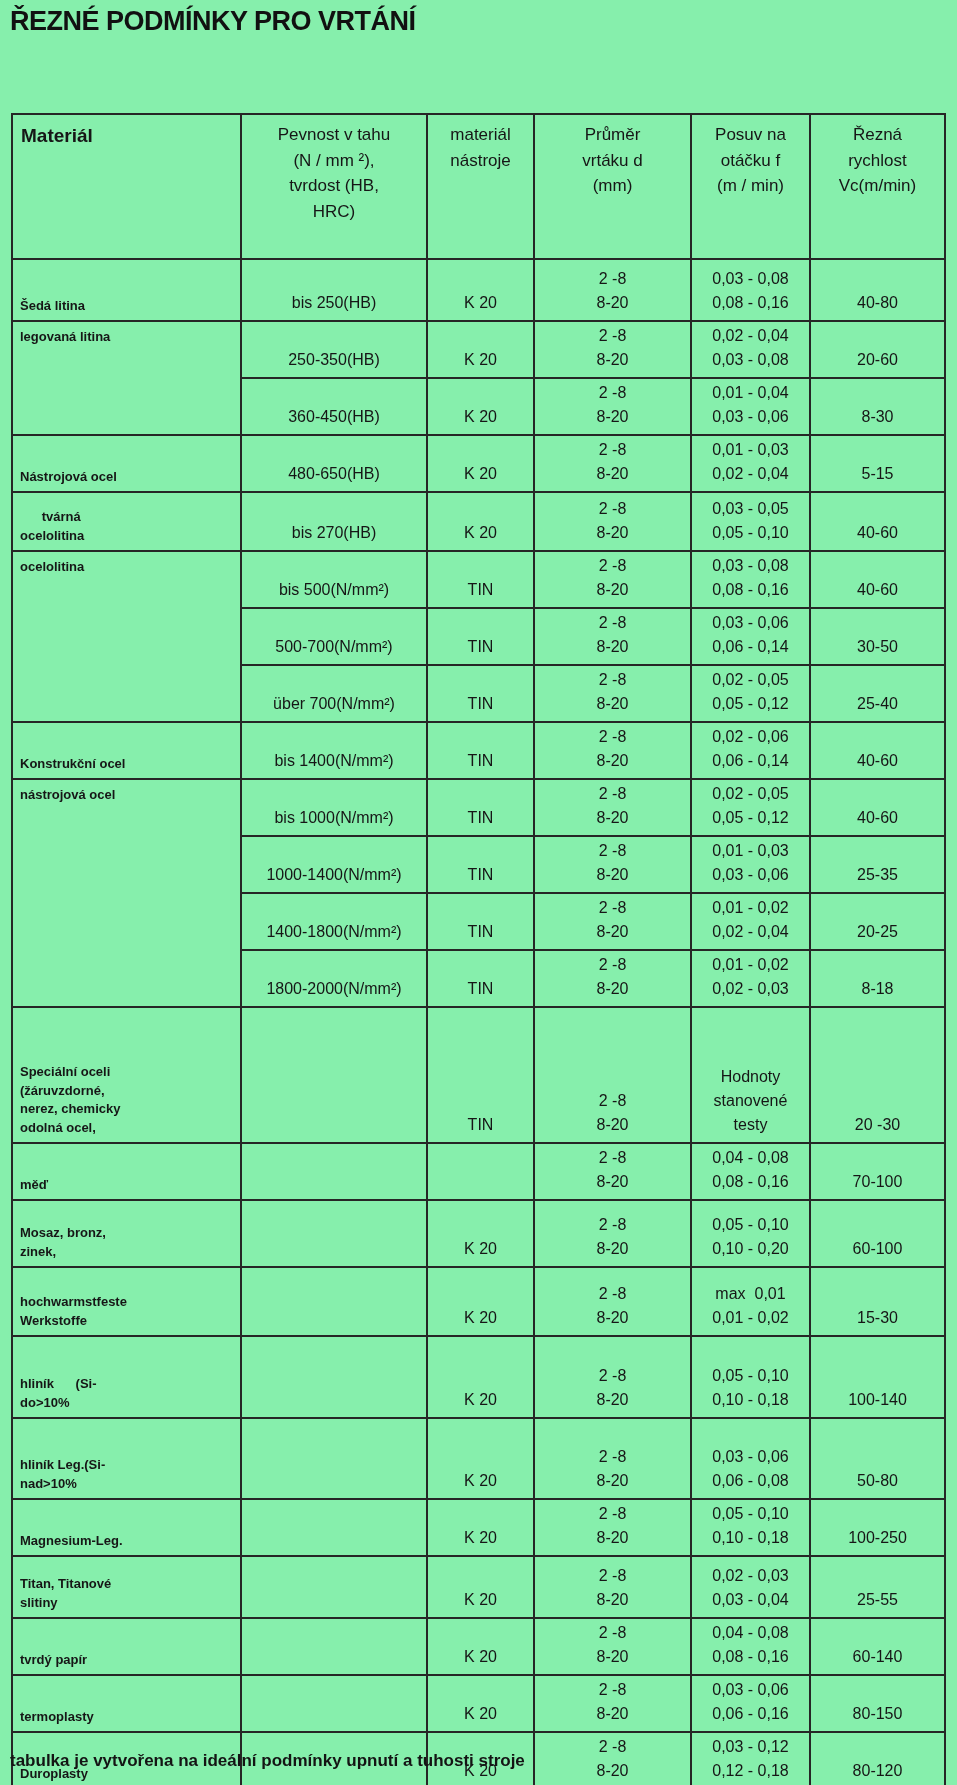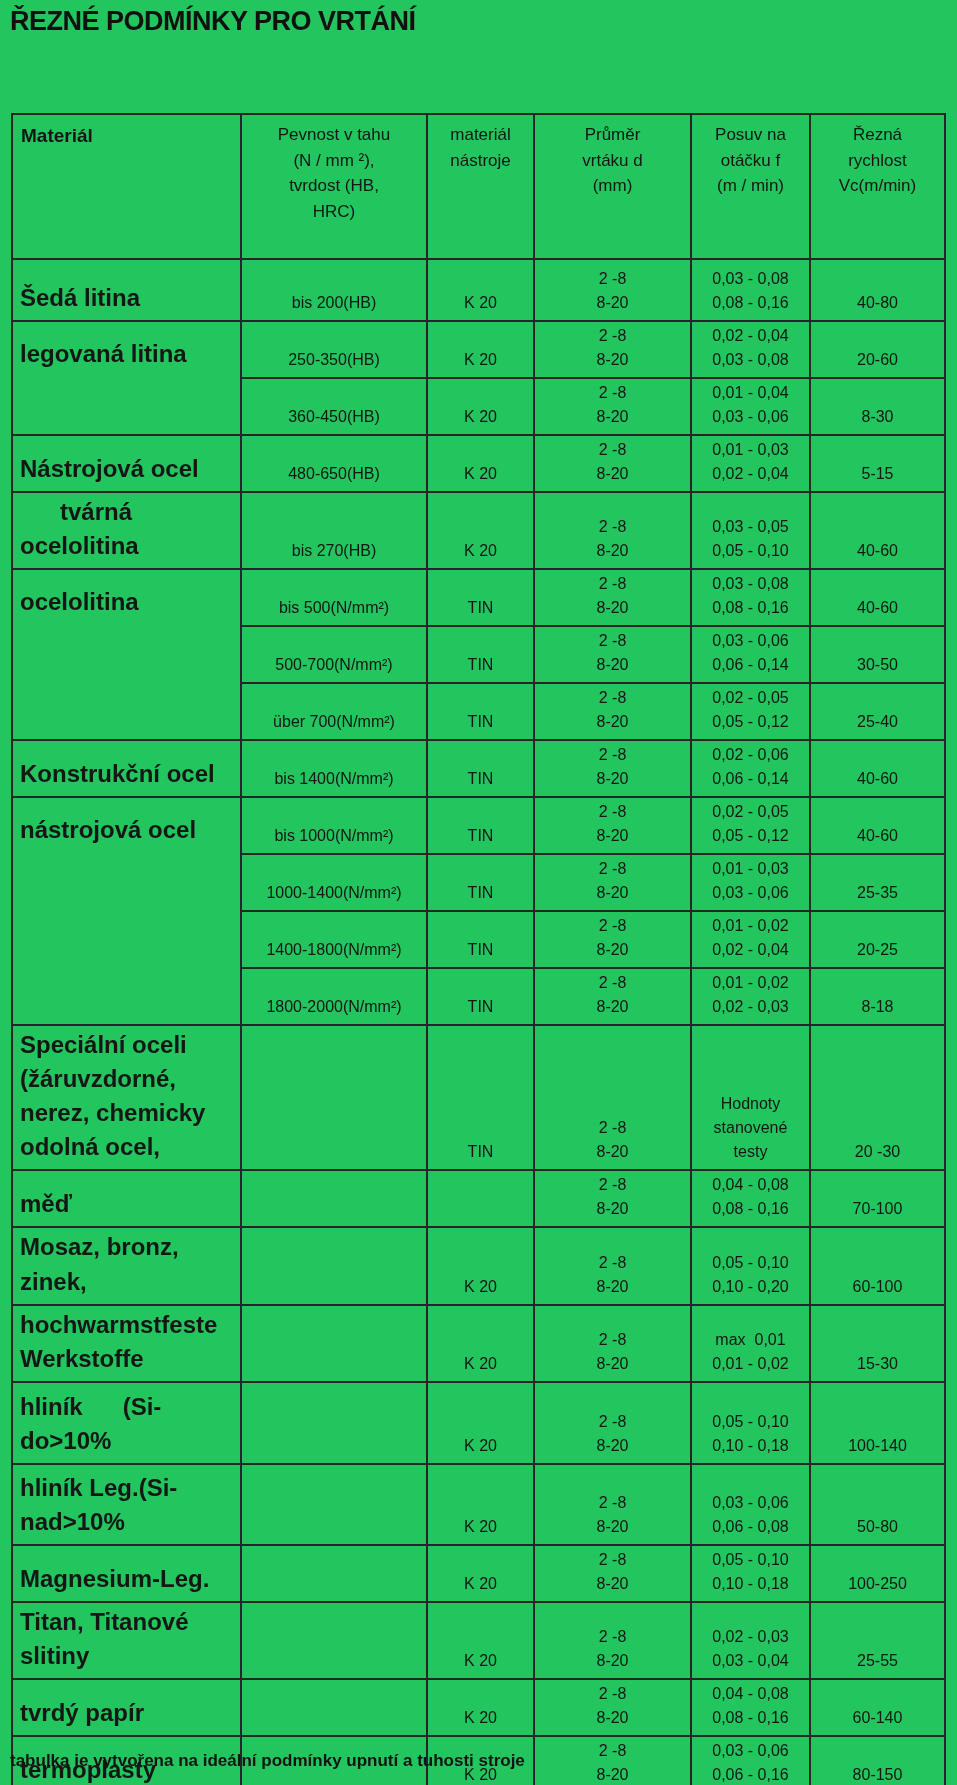--- a/index.html
+++ b/index.html
@@ -1,17 +1,17 @@
 <!DOCTYPE html>
 <html><head>
 <meta charset="utf-8">
 <style>
   html,body{margin:0;padding:0;background:#ffffff;}
   .page{
-    position:relative;width:957px;height:1785px;background:#22c55e;
+    position:relative;width:957px;height:1785px;background:#86efac;
     font-family:"Liberation Sans",sans-serif;color:#161616;overflow:hidden;
   }
   .title{
     position:absolute;left:10px;top:6px;margin:0;
     font-size:27px;font-weight:700;letter-spacing:-0.5px;color:#111;
   }
   table.grid{
     position:absolute;left:11px;top:113px;width:933px;
     border-collapse:collapse;table-layout:fixed;
   }
@@ -26,24 +26,24 @@
   }
   .grid th.h-material{
     font-weight:700;text-align:left;padding-left:8px;font-size:19px;
   }
   .grid td{
     vertical-align:bottom;padding:2px 2px 5px;
     font-size:16px;text-align:center;white-space:pre-wrap;line-height:1.5;
   }
   .grid td.c-material{
     font-weight:700;text-align:left;padding-left:7px;
-    font-size:24px;line-height:1.42;
+    font-size:13px;line-height:1.42;
   }
   .grid td.c-material.spanned{
-    vertical-align:top;padding-top:15px;
+    vertical-align:top;padding-top:6px;
   }
   .footnote{
     position:absolute;left:10px;top:1751px;margin:0;
     font-size:17px;font-weight:700;color:#141414;
   }
 </style>
 </head>
 <body>
 
 <div class="page">
@@ -75,21 +75,21 @@
 otáčku f
 (m / min)</th>
         <th>Řezná
 rychlost
 Vc(m/min)</th>
       </tr>
     </thead>
     <tbody>
         <tr style="height: 62px;">
           <td class="c-material" rowspan="1">Šedá litina</td>
-          <td class="c-pevnost">bis 200(HB)</td>
+          <td class="c-pevnost">bis 250(HB)</td>
           <td class="c-nastroj">K 20</td>
           <td class="c-prumer">2 -8
 8-20</td>
           <td class="c-posuv">0,03 - 0,08
 0,08 - 0,16</td>
           <td class="c-rychlost">40-80</td>
         </tr>
         <tr style="height: 52px;">
           <td class="c-material spanned" rowspan="2">legovaná litina</td>
           <td class="c-pevnost">250-350(HB)</td>
@@ -276,21 +276,21 @@
         <tr style="height: 54px;">
           <td class="c-material" rowspan="1">Magnesium-Leg.</td>
           <td class="c-pevnost"></td>
           <td class="c-nastroj">K 20</td>
           <td class="c-prumer">2 -8
 8-20</td>
           <td class="c-posuv">0,05 - 0,10
 0,10 - 0,18</td>
           <td class="c-rychlost">100-250</td>
         </tr>
-        <tr style="height: 69px;">
+        <tr style="height: 62px;">
           <td class="c-material" rowspan="1">Titan, Titanové
 slitiny</td>
           <td class="c-pevnost"></td>
           <td class="c-nastroj">K 20</td>
           <td class="c-prumer">2 -8
 8-20</td>
           <td class="c-posuv">0,02 - 0,03
 0,03 - 0,04</td>
           <td class="c-rychlost">25-55</td>
         </tr>

